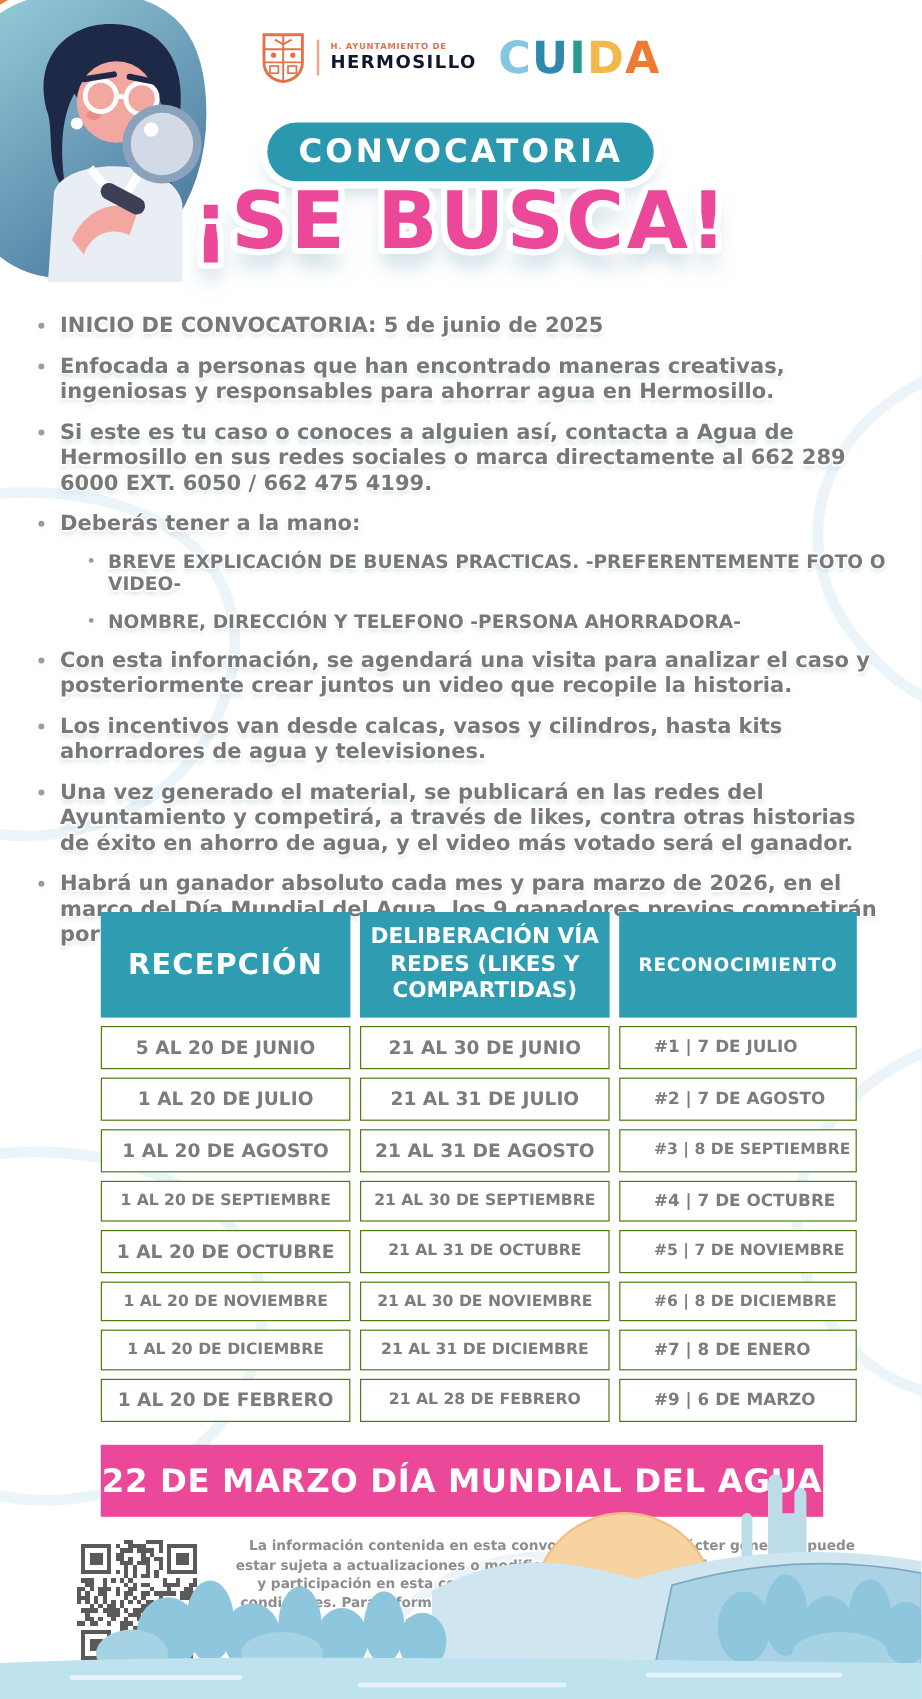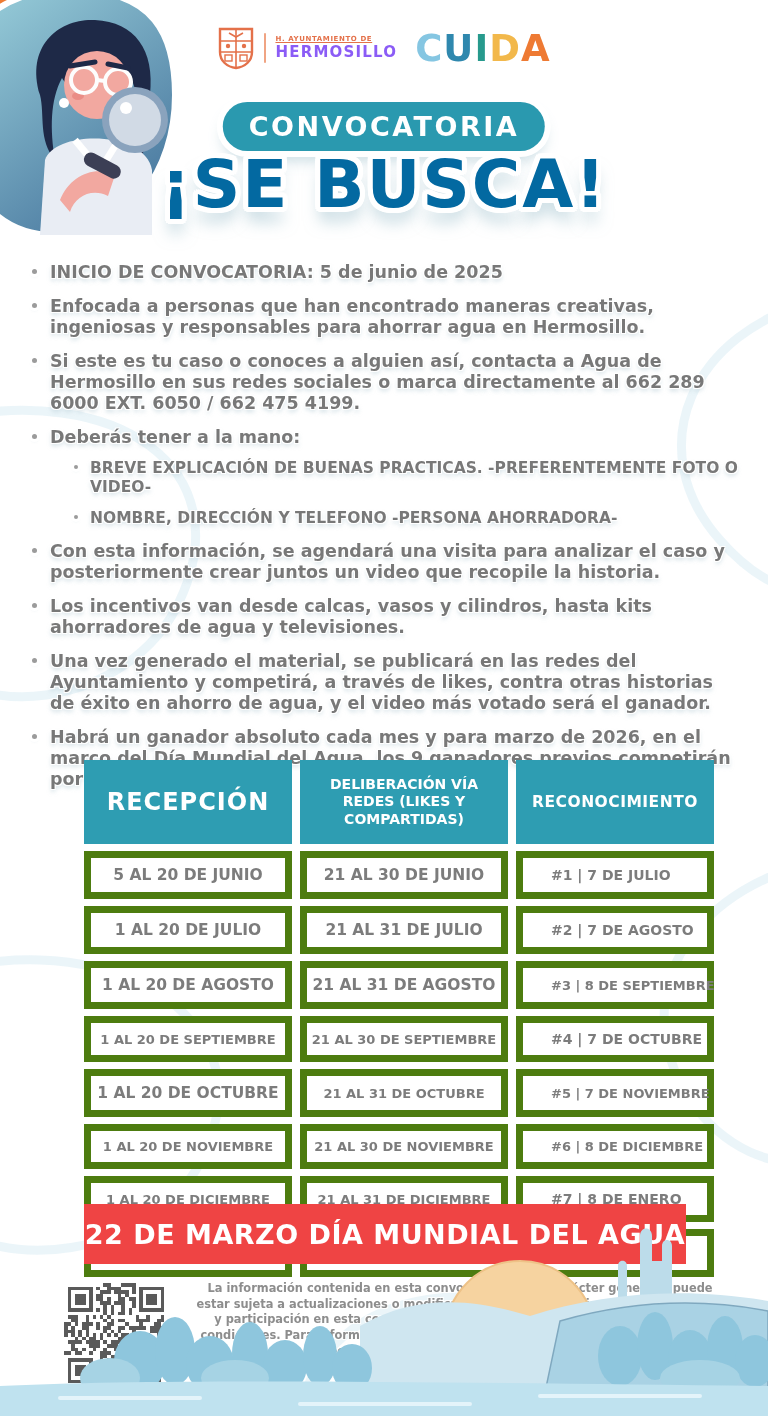--- a/index.html
+++ b/index.html
@@ -7,31 +7,31 @@
         overflow:hidden;font-family:"DejaVu Sans","Liberation Sans",sans-serif;}
   
   .bg-curves{position:absolute;inset:0;pointer-events:none;}
   
   .hero{position:absolute;left:0;top:0;width:175px;height:245px;}
   .logos{position:absolute;left:0;top:26px;width:768px;display:flex;justify-content:center;
          align-items:center;gap:18px;}
   .muni{display:flex;align-items:center;gap:9px;}
   .muni-divider{width:2px;height:30px;background:#f0a483;border-radius:2px;}
   .muni-text{display:flex;flex-direction:column;line-height:1.1;}
-  .muni-small{font-size:7px;font-weight:bold;color:#e4714a;letter-spacing:.6px;text-decoration:underline;}
-  .muni-name{font-size:15px;font-weight:800;color:#8b5cf6;letter-spacing:1.2px;text-align:center;}
+  .muni-small{font-size:7px;font-weight:bold;color:#e4714a;letter-spacing:.6px;}
+  .muni-name{font-size:15px;font-weight:800;color:#0f172a;letter-spacing:1.2px;text-align:center;}
   .brand{font-size:37px;font-weight:800;letter-spacing:1px;display:flex;}
   .brand span{text-shadow:0 1px 0 rgba(255,255,255,.4);}
   
   .badge{position:absolute;left:50%;transform:translateX(-50%);top:102px;
          background:#2a99af;color:#fff;font-weight:800;font-size:27px;letter-spacing:2.5px;
          padding:9px 26px;border-radius:30px;
          box-shadow:0 0 0 6px #fff,0 10px 14px rgba(140,180,195,.45);}
   .big-title{position:absolute;left:0;top:146px;width:768px;text-align:center;
-         font-size:66px;font-weight:800;color:#0369a1;letter-spacing:2px;
+         font-size:66px;font-weight:800;color:#ec4899;letter-spacing:2px;
          text-shadow:0 -5px 0 #fff,0 5px 0 #fff,-5px 0 0 #fff,5px 0 0 #fff,
            -4px -4px 0 #fff,4px -4px 0 #fff,-4px 4px 0 #fff,4px 4px 0 #fff,
            -2px -5px 0 #fff,2px -5px 0 #fff,-2px 5px 0 #fff,2px 5px 0 #fff,
            -5px -2px 0 #fff,5px -2px 0 #fff,-5px 2px 0 #fff,5px 2px 0 #fff,
            0 14px 16px rgba(140,180,195,.55);}
   
   .bullets{position:absolute;left:26px;top:262px;width:716px;list-style:none;margin:0;padding:0;}
   .bullets li.main{position:relative;padding-left:24px;margin-bottom:13px;
          color:#787878;font-weight:bold;font-size:17.5px;line-height:1.2;
          text-shadow:-1px -1px 0 #fff,1px -1px 0 #fff,-1px 1px 0 #fff,1px 1px 0 #fff,
@@ -41,29 +41,29 @@
   .sub-list{list-style:none;margin:11px 0 2px 0;padding:0 0 0 18px;}
   .sub-list li{position:relative;padding-left:22px;margin-bottom:11px;
        font-size:15.5px;color:#787878;font-weight:bold;line-height:1.25;}
   .sub-list .dot{top:6px;width:4px;height:4px;}
   
   .schedule{position:absolute;left:76px;top:753px;border-collapse:separate;
             border-spacing:8px 7px;width:618px;table-layout:fixed;}
   .schedule th{background:#2e9db2;color:#fff;font-weight:800;vertical-align:middle;
             padding:10px 6px;height:64px;}
   .schedule th.c0{font-size:24px;letter-spacing:1px;width:196px;}
-  .schedule th.c1{font-size:14px;line-height:1.25;width:196px;}
+  .schedule th.c1{font-size:18px;line-height:1.25;width:196px;}
   .schedule th.c2{font-size:15.5px;letter-spacing:.5px;width:186px;}
-  .schedule td{background:#fff;border:7px solid #4d7c0f;color:#7c7c7c;font-weight:800;
+  .schedule td{background:#fff;border:1px solid #4d7c0f;color:#7c7c7c;font-weight:800;
             text-align:center;font-size:15.5px;padding:8px 2px;white-space:nowrap;}
   .schedule td.small{font-size:13px;}
   .schedule td.c2{text-align:left;padding-left:28px;font-size:14px;}
   .schedule td.c2.small{font-size:13px;}
   
-  .banner{position:absolute;left:84px;top:1204px;width:602px;height:60px;background:#ef4444;
+  .banner{position:absolute;left:84px;top:1204px;width:602px;height:60px;background:#ec4899;
           color:#fff;font-weight:800;font-size:27px;letter-spacing:.5px;display:flex;
           align-items:center;justify-content:center;}
   
   .qr-wrap{position:absolute;left:64px;top:1283px;width:128px;}
   .qr-caption{margin-top:4px;font-size:6.8px;font-weight:bold;color:#e0572d;
           letter-spacing:.4px;width:104px;text-align:center;}
   .disclaimer{position:absolute;left:196px;top:1281px;width:528px;text-align:center;
           font-size:11.4px;font-weight:bold;color:#8d8d8d;line-height:1.38;
           text-shadow:-1px -1px 0 #fff,1px -1px 0 #fff,-1px 1px 0 #fff,1px 1px 0 #fff;}
   .landscape{position:absolute;left:0;bottom:0;width:768px;height:210px;pointer-events:none;}

